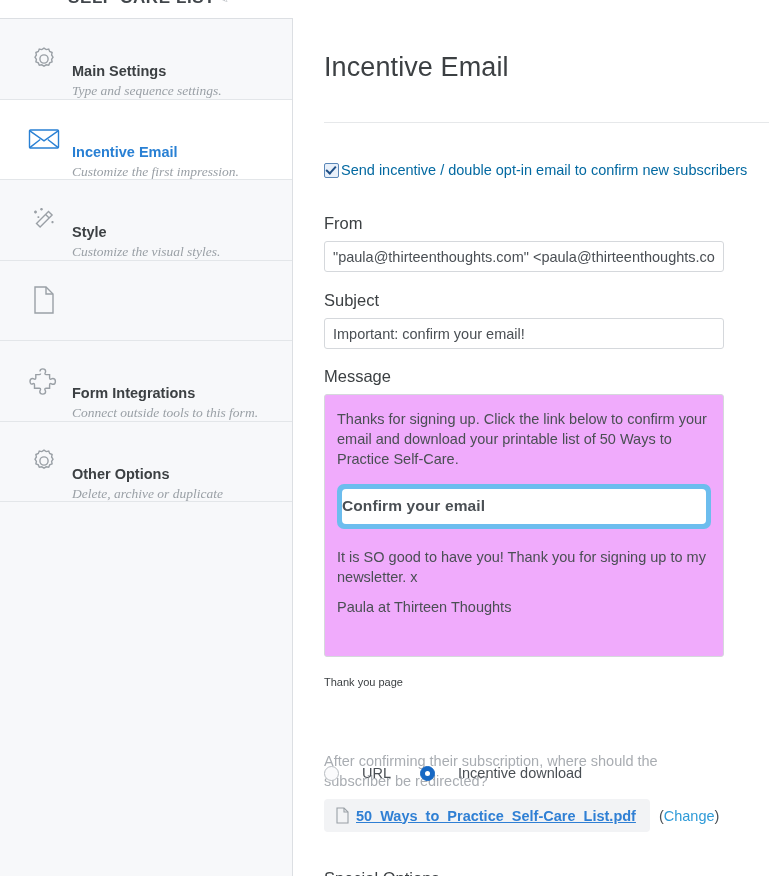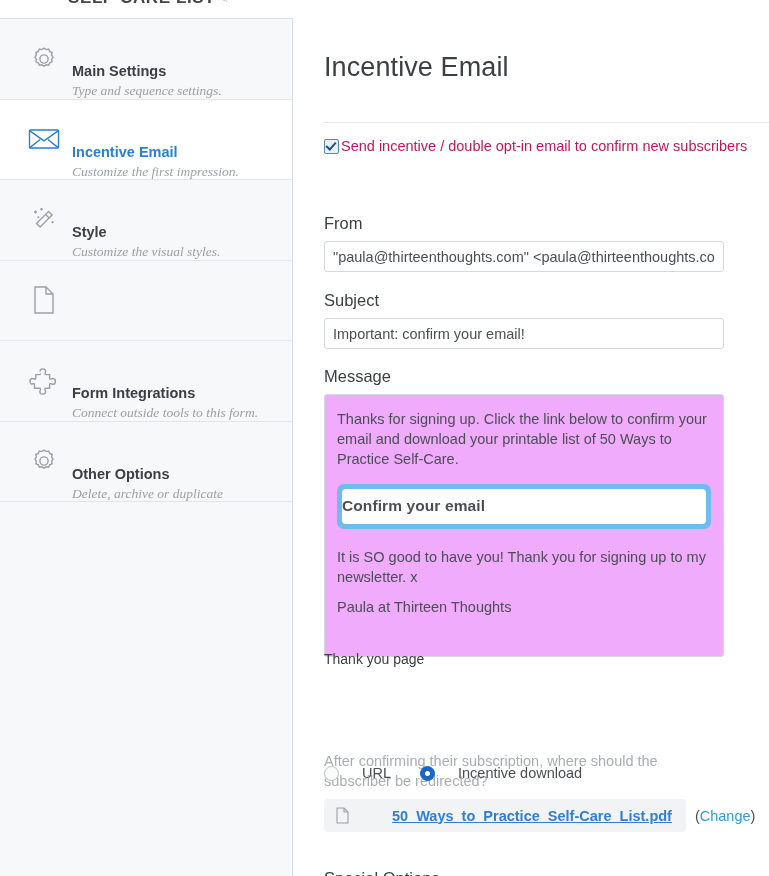--- a/index.html
+++ b/index.html
@@ -131,25 +131,25 @@
     left: 30px;
     top: 104px;
     width: 445px;
     height: 1px;
     background: #e6e8ea;
   }
 
   .checkbox-row {
     position: absolute;
     left: 30px;
-    top: 120px;
-    display: flex;
-    align-items: center;
-    font-size: 14.5px;
-    color: #be185d;
+    top: 144px;
+    display: flex;
+    align-items: center;
+    font-size: 14.5px;
+    color: #0369a1;
     white-space: nowrap;
   }
   .cb {
     width: 13px;
     height: 13px;
     flex: 0 0 13px;
     border: 1px solid #5a87b8;
     border-radius: 2px;
     background: #e8f0fa;
     position: relative;
@@ -225,21 +225,21 @@
   .cta-inner {
     background: #ffffff;
     border-radius: 4px;
     font-size: 15.5px;
     font-weight: bold;
     color: #4a4f54;
     padding: 8px 12px 9px 0;
     letter-spacing: 0.1px;
   }
 
-  #label-thankyou { top: 633px; font-size: 14px; }
+  #label-thankyou { top: 658px; font-size: 11px; }
   .help-text {
     position: absolute;
     left: 30px;
     top: 689px;
     width: 380px;
     font-size: 14.5px;
     line-height: 20px;
     color: #a9adb2;
     margin-top: 44px;
   }
@@ -283,21 +283,20 @@
     top: 781px;
     display: flex;
     align-items: center;
   }
   .file-chip {
     display: flex;
     align-items: center;
     background: #f2f3f5;
     border-radius: 4px;
     padding: 8px 14px 8px 12px;
-    gap: 36px;
   }
   .file-doc-icon {
     flex: 0 0 auto;
     margin-right: 7px;
     color: #9aa0a6;
     display: flex;
     align-items: center;
   }
   .file-name {
     font-size: 14.5px;

